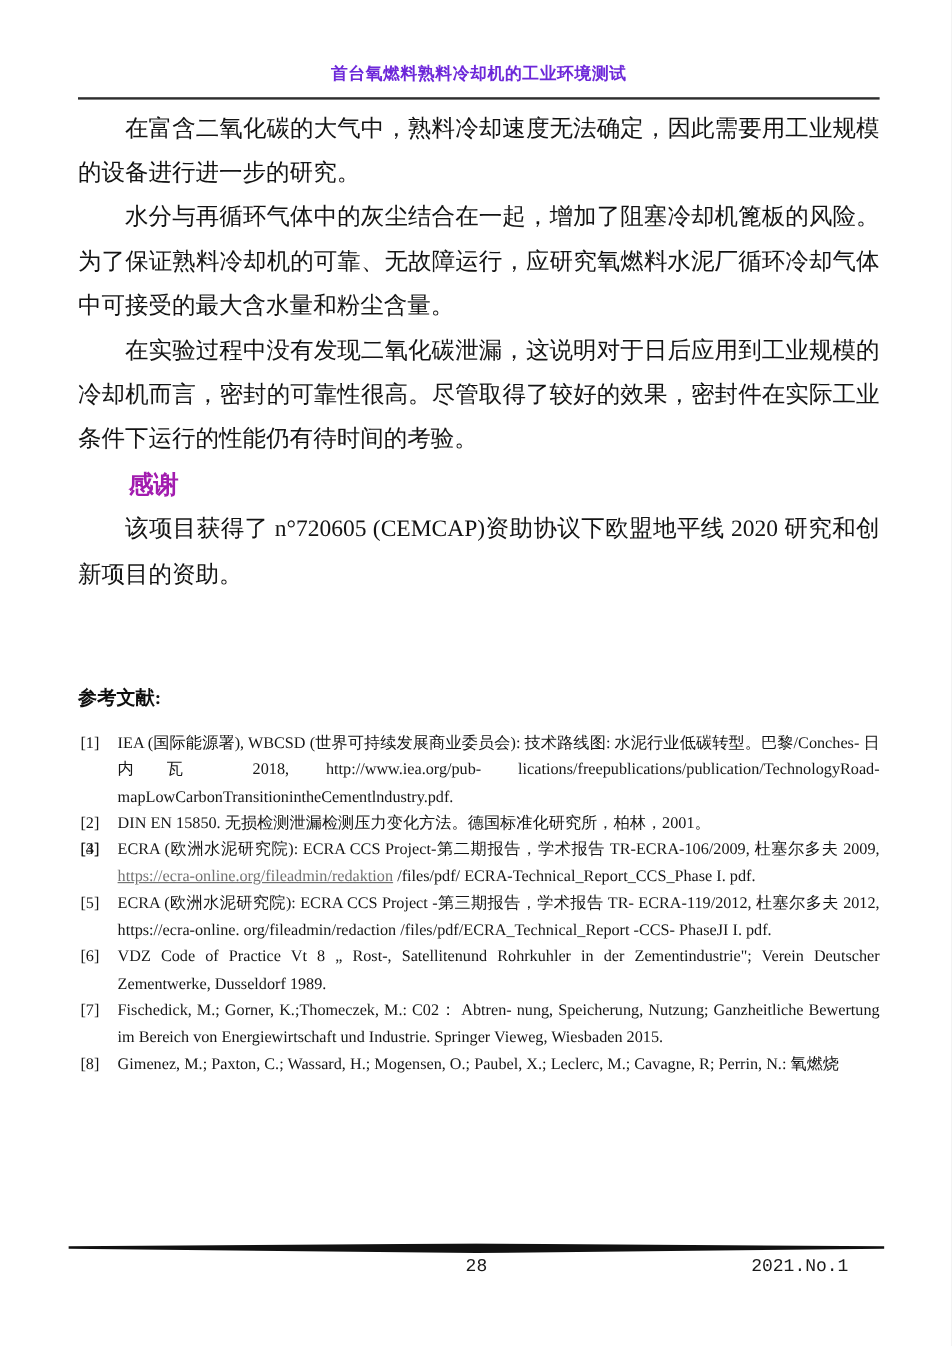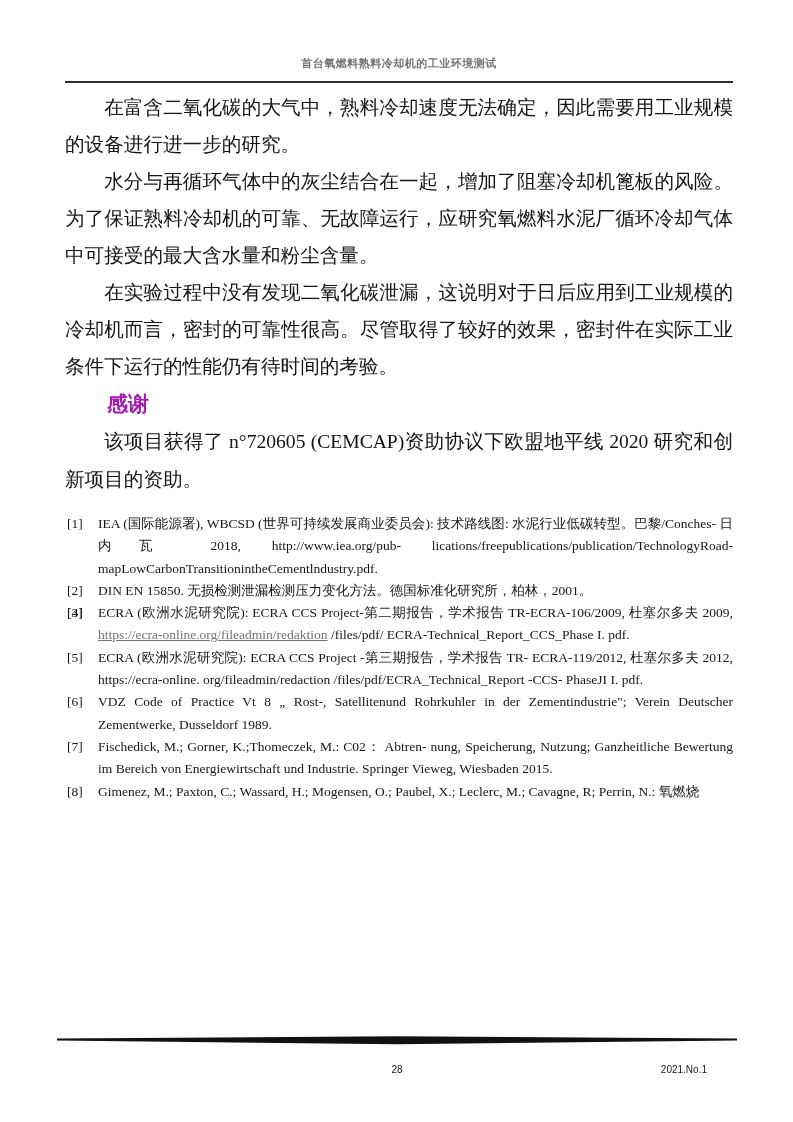--- a/index.html
+++ b/index.html
@@ -12,25 +12,25 @@
     color:#1a1a1a;
     overflow:hidden;
   }
   .content {
     position:absolute;
     left:65px; top:50px;
     width:668px;
   }
   .header-title {
     text-align:center;
-    font-size:11px;
+    font-size:14px;
     line-height:26px;
     font-weight:600;
     letter-spacing:0.5px;
-    color:#737373;
+    color:#6d28d9;
   }
   .header-rule {
     border:none;
     border-top:2px solid #2e2e2e;
     margin:5px 0 0 0;
   }
   .body-text {
     margin-top:6px;
     font-size:19.6px;
     line-height:37px;
@@ -70,24 +70,24 @@
   .ref-label { position:absolute; left:2px; top:0; }
   .ref-link { color:#737373; text-decoration:underline; cursor:pointer; }
   .footer {
     position:absolute;
     left:57px; top:1036px;
     width:680px;
   }
   .footer-rule-svg { display:block; }
   .footer-row {
     position:relative;
-    margin-top:19px;
+    margin-top:2px;
     height:16px;
-    font-family:Liberation Sans, sans-serif;
-    font-size:10px;
+    font-family:Liberation Mono, monospace;
+    font-size:15px;
     color:#1a1a1a;
   }
   .page-num { position:absolute; left:0; right:0; text-align:center; }
   .issue { position:absolute; right:30px; top:0; }
 </style>
 </head>
 <body>
 
 <div class="page">
   <div class="content">
@@ -97,20 +97,21 @@
 
     <div class="body-text">
       <p>在富含二氧化碳的大气中，熟料冷却速度无法确定，因此需要用工业规模的设备进行进一步的研究。</p>
       <p>水分与再循环气体中的灰尘结合在一起，增加了阻塞冷却机篦板的风险。为了保证熟料冷却机的可靠、无故障运行，应研究氧燃料水泥厂循环冷却气体中可接受的最大含水量和粉尘含量。</p>
       <p>在实验过程中没有发现二氧化碳泄漏，这说明对于日后应用到工业规模的冷却机而言，密封的可靠性很高。尽管取得了较好的效果，密封件在实际工业条件下运行的性能仍有待时间的考验。</p>
 
       <p class="ack-heading">感谢</p>
       <p class="ack-text">该项目获得了 n°720605 (CEMCAP)资助协议下欧盟地平线 2020 研究和创新项目的资助。</p>
     </div>
 
+    <div class="refs-heading">参考文献:</div>
 
     <div class="refs">
       <div class="ref">
         <span class="ref-label">[1]</span>
         <span class="ref-text">IEA (国际能源署), WBCSD (世界可持续发展商业委员会): 技术路线图: 水泥行业低碳转型。巴黎/Conches- 日内瓦 2018, http://www.iea.org/pub- lications/freepublications/publication/TechnologyRoad- mapLowCarbonTransitionintheCementlndustry.pdf.</span>
       </div>
       <div class="ref">
         <span class="ref-label">[2]</span>
         <span class="ref-text">DIN EN 15850. 无损检测泄漏检测压力变化方法。德国标准化研究所，柏林，2001。</span>
       </div>

